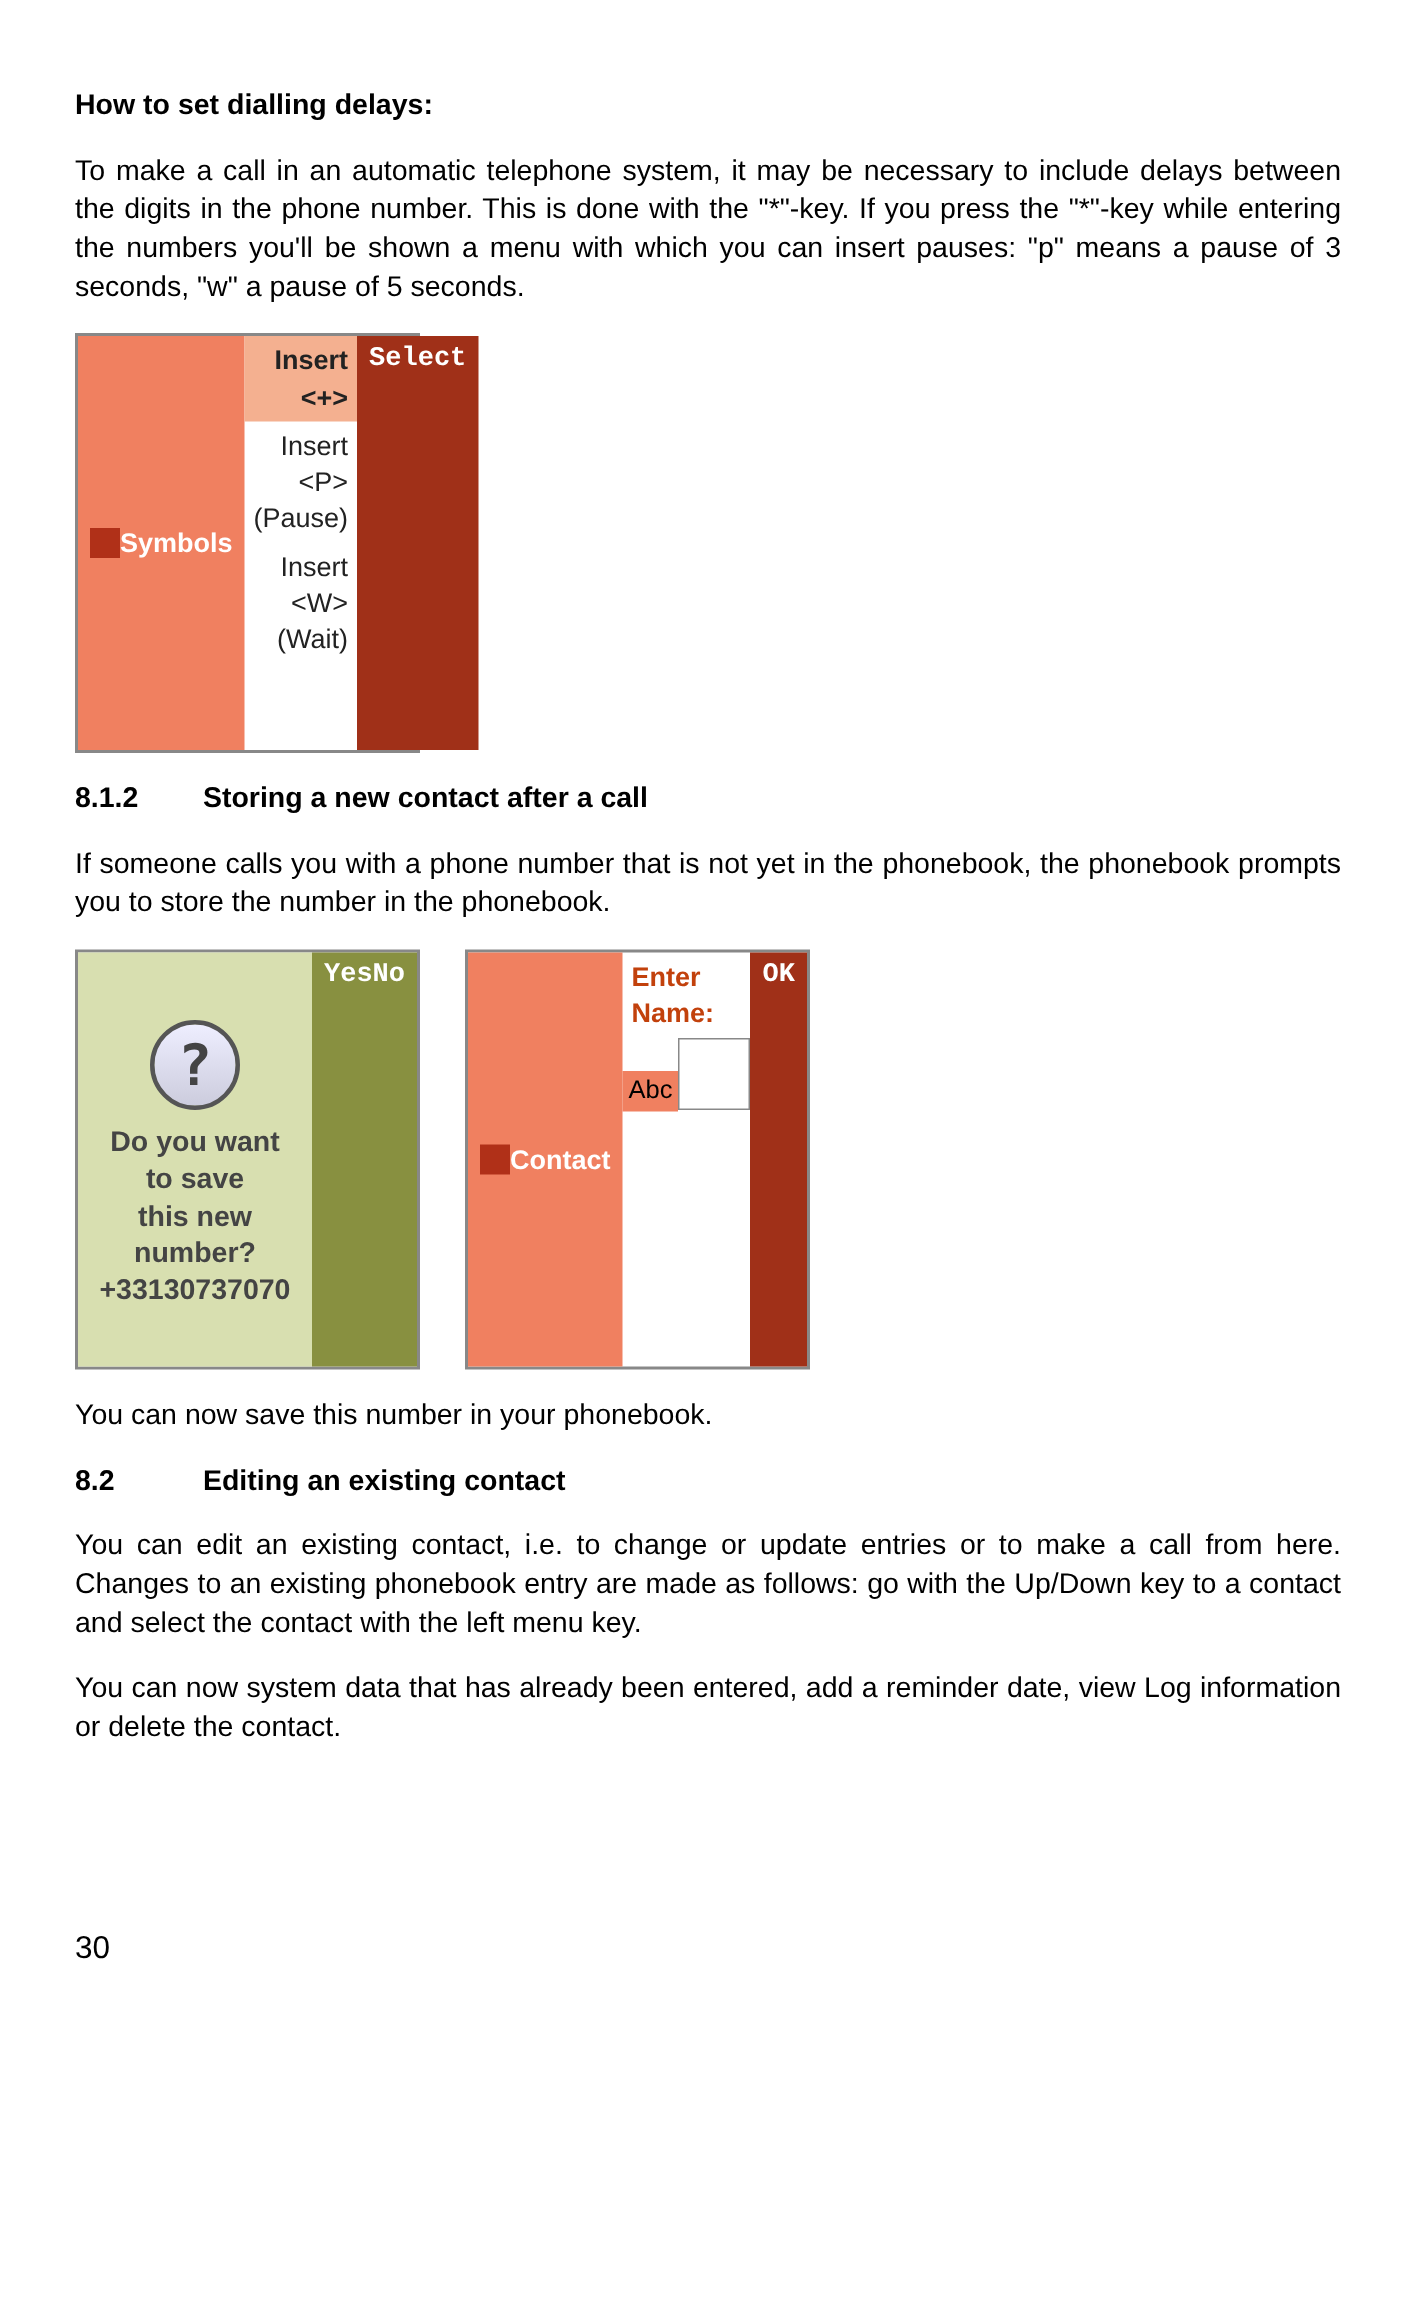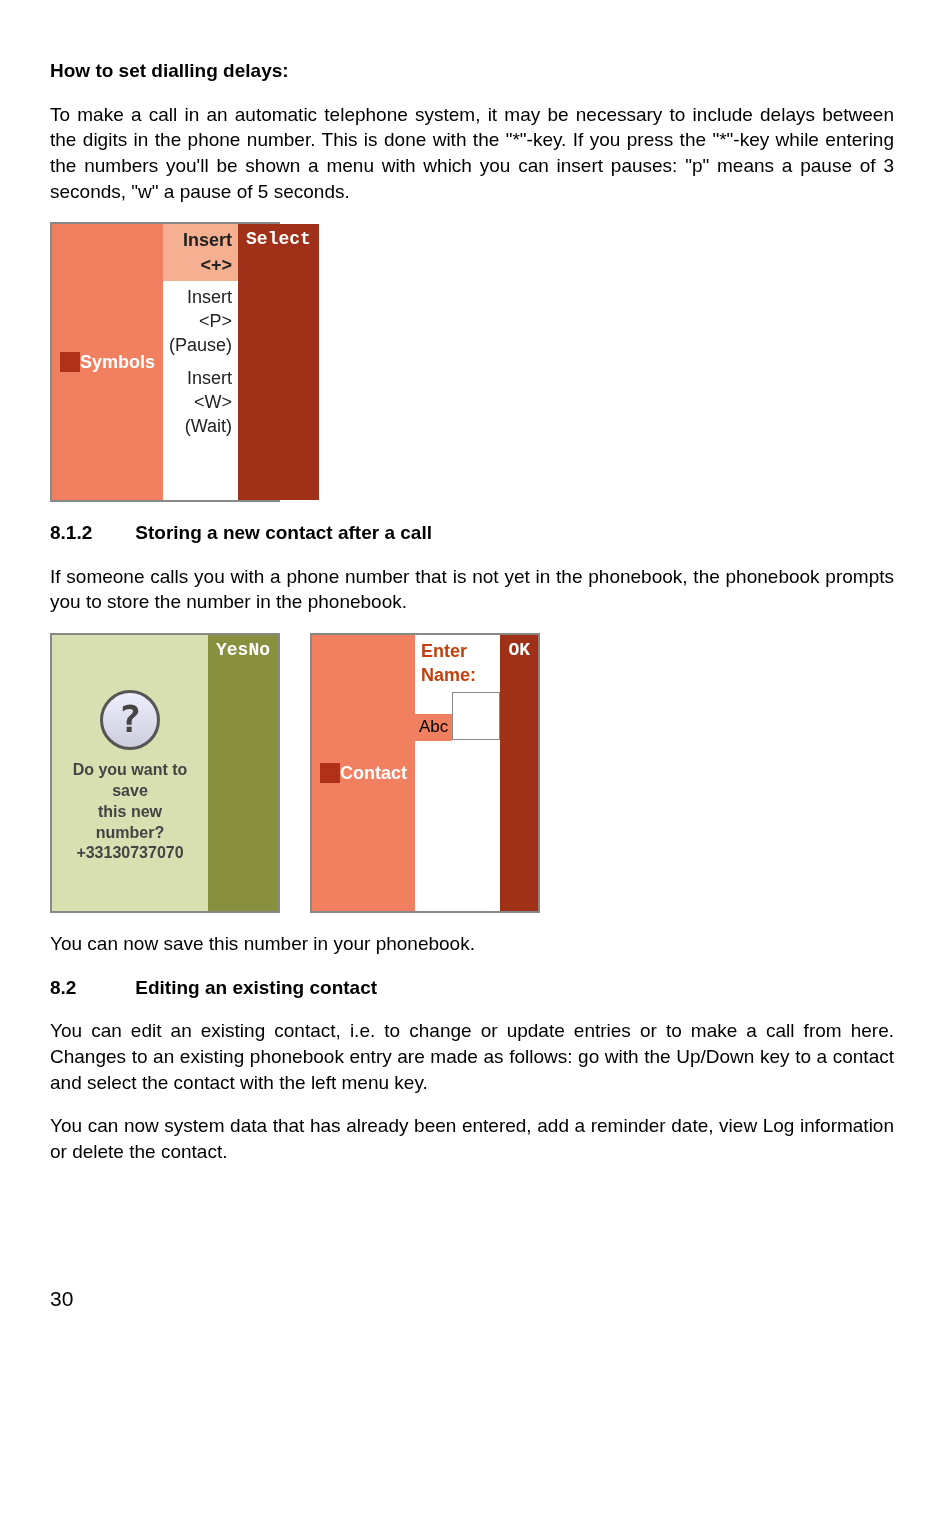--- a/index.html
+++ b/index.html
@@ -84,21 +84,21 @@
     font-size: 38px;
     font-weight: bold;
     color: #444;
     margin: 8px auto 10px;
     background: linear-gradient(#eef, #ccd);
   }
   .green-screen .q-text {
     font-family: Arial, sans-serif;
     color: #444;
     font-weight: bold;
-    font-size: 16px;
+    font-size: 19px;
     line-height: 1.3;
     padding: 0 10px;
   }
   .green-screen .ps-footer {
     background: #889040;
   }
   .contact-screen .enter-label {
     font-family: Liberation Sans, sans-serif;
     font-weight: bold;
     color: #c2410c;

